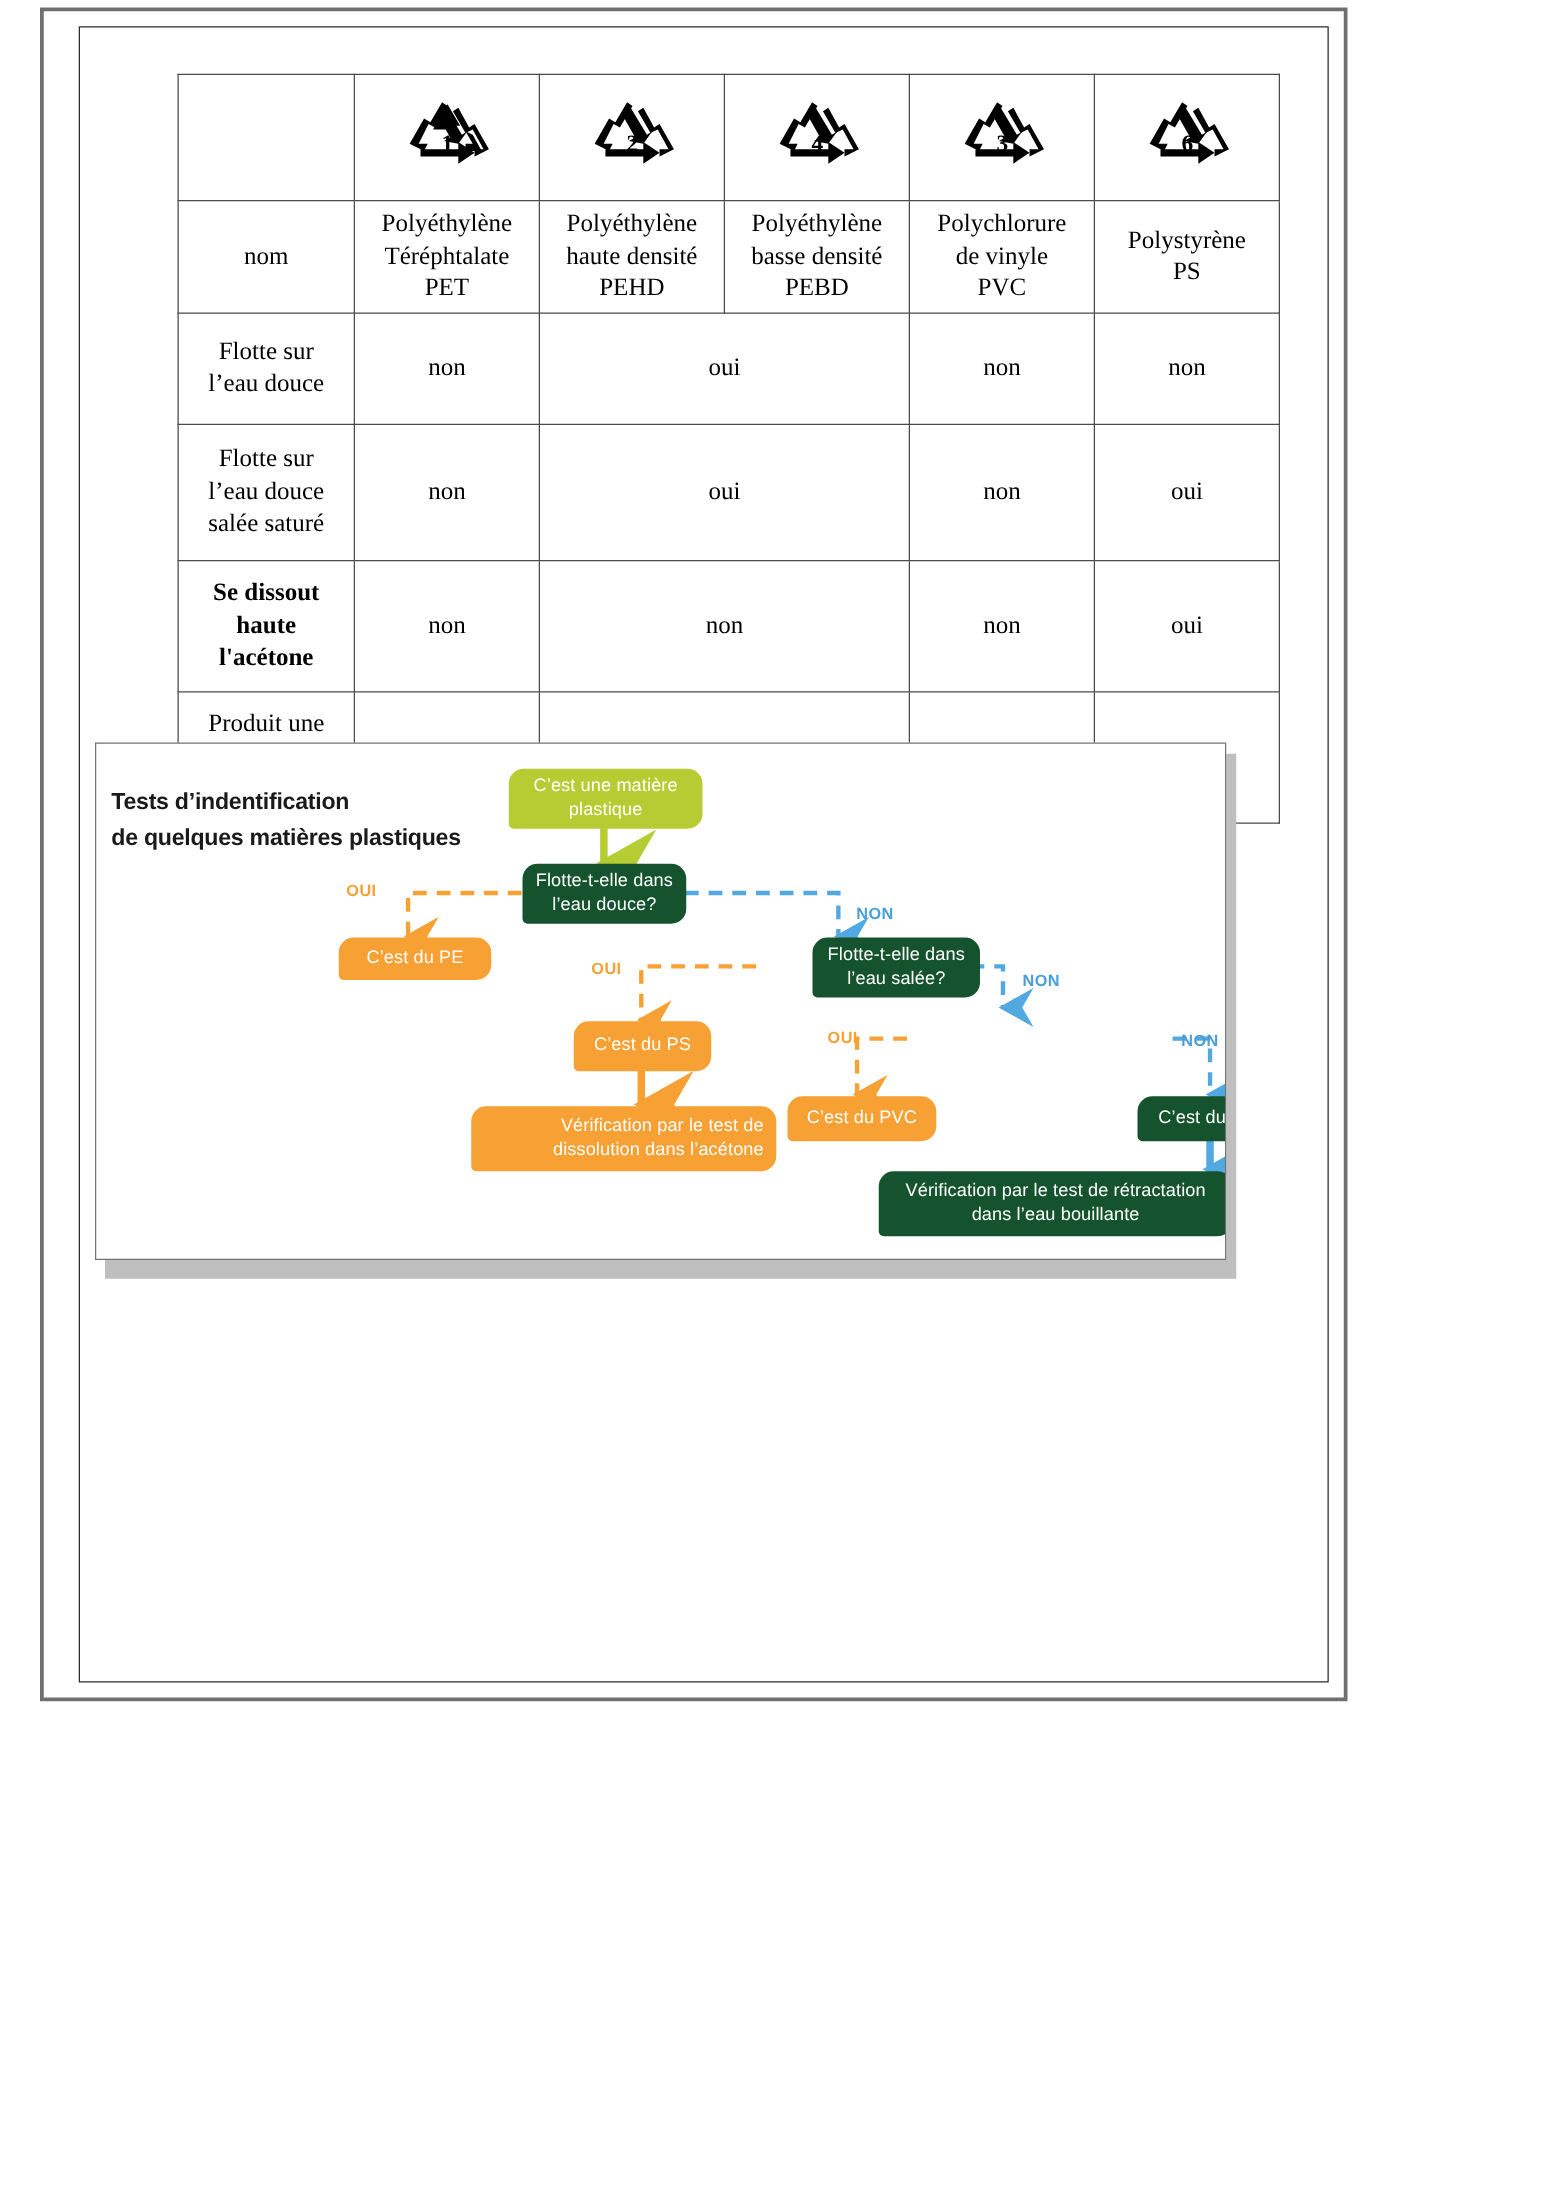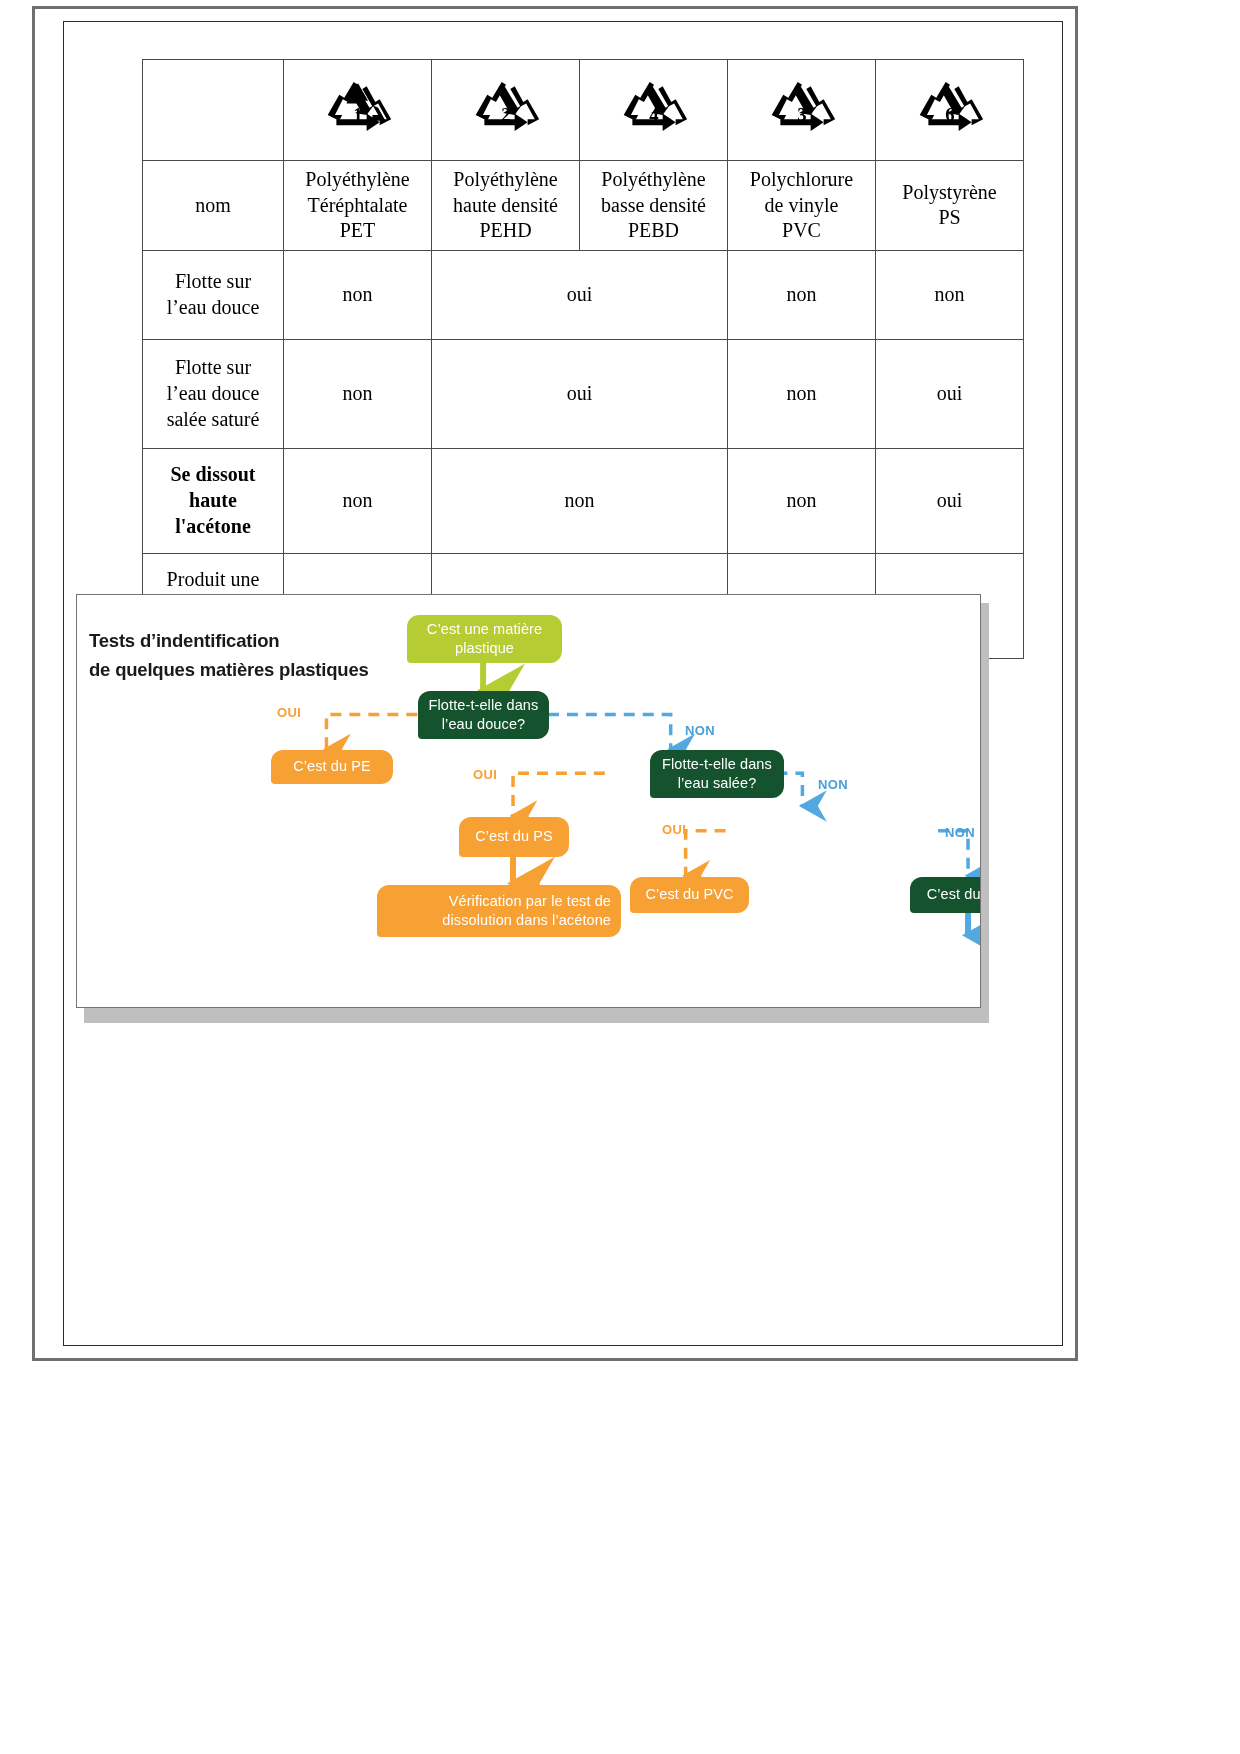--- a/index.html
+++ b/index.html
@@ -323,20 +323,21 @@
 
   <div class="node orange" style="left:382px; top:222px; width:110px; height:40px;">C’est du PS</div>
 
 
   <div class="node orange" style="left:553px; top:282px; width:119px; height:36px;">C’est du PVC</div>
 
   <div class="node blue" style="left:833px; top:282px; width:120px; height:36px;">C’est du PET</div>
 
   <div class="node orange" style="left:300px; top:290px; width:244px; height:52px;">Vérification par le test de dissolution dans l’acétone</div>
 
+  <div class="node blue" style="left:626px; top:342px; width:283px; height:52px;">Vérification par le test de rétractation dans l’eau bouillante</div>
 
   <span class="edge-label lbl-oui" style="left:200px; top:110px;">OUI</span>
   <span class="edge-label lbl-non" style="left:608px; top:128px;">NON</span>
   <span class="edge-label lbl-oui" style="left:396px; top:172px;">OUI</span>
   <span class="edge-label lbl-non" style="left:741px; top:182px;">NON</span>
   <span class="edge-label lbl-oui" style="left:585px; top:227px;">OUI</span>
   <span class="edge-label lbl-non" style="left:868px; top:230px;">NON</span>
 </div>
 
 </body></html>

